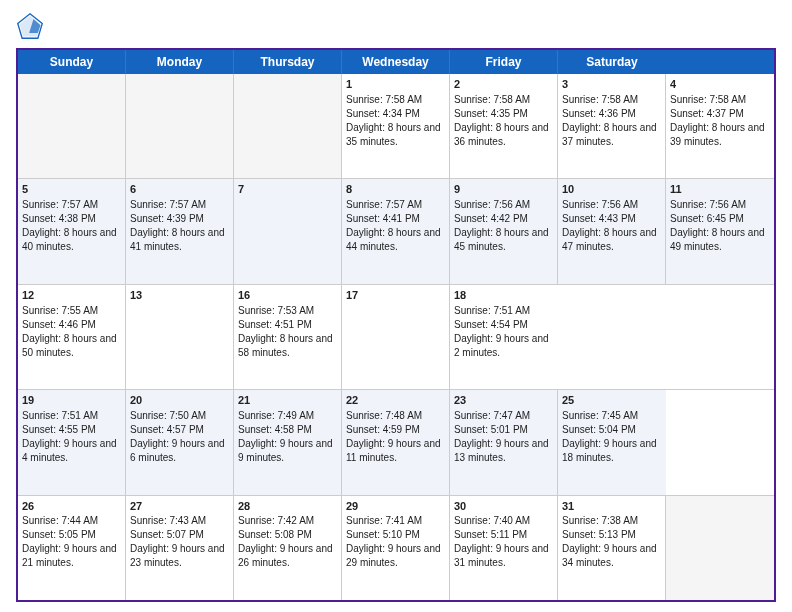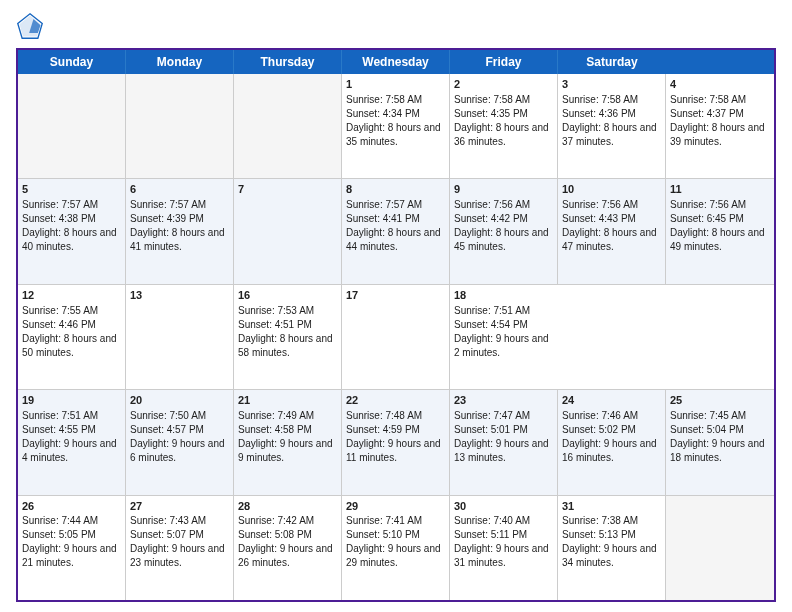--- a/index.html
+++ b/index.html
@@ -271,26 +271,20 @@
 Sunset: 4:59 PM
 Daylight: 9 hours and 11 minutes.</div>
           </div>
           <div class="cal-cell alt-row">
             <span class="day-num">23</span>
             <div class="cell-text">Sunrise: 7:47 AM
 Sunset: 5:01 PM
 Daylight: 9 hours and 13 minutes.</div>
           </div>
           <div class="cal-cell alt-row">
-            <span class="day-num">24</span>
-            <div class="cell-text">Sunrise: 7:46 AM
-Sunset: 5:02 PM
-Daylight: 9 hours and 16 minutes.</div>
-          </div>
-          <div class="cal-cell alt-row">
             <span class="day-num">25</span>
             <div class="cell-text">Sunrise: 7:45 AM
 Sunset: 5:04 PM
 Daylight: 9 hours and 18 minutes.</div>
           </div>
         </div>
         <div class="cal-row">
           <div class="cal-cell">
             <span class="day-num">26</span>
             <div class="cell-text">Sunrise: 7:44 AM

